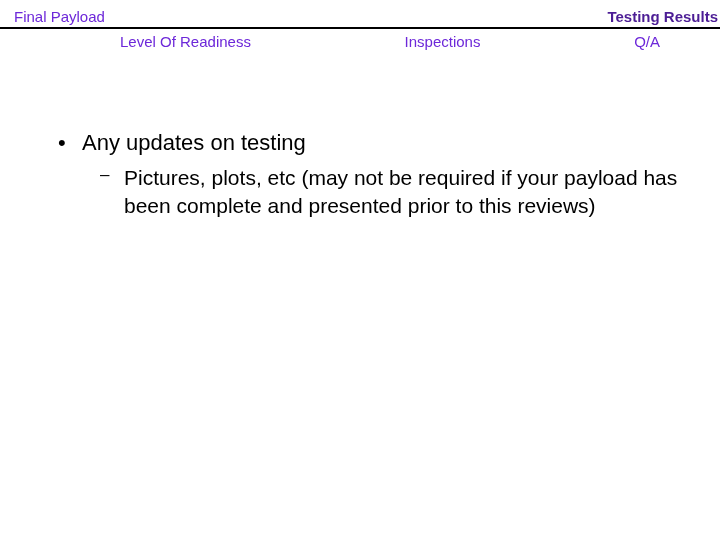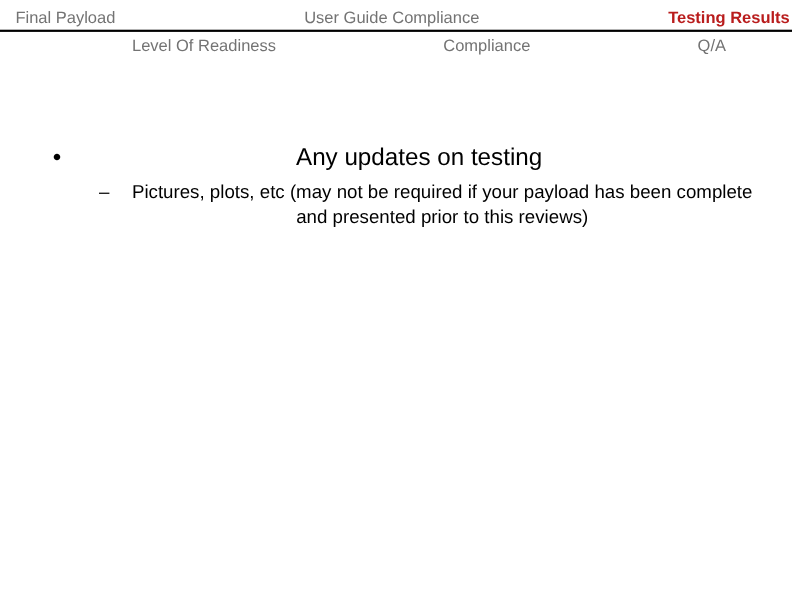--- a/index.html
+++ b/index.html
@@ -25,31 +25,30 @@
       border-bottom: 2px solid #000;
       padding-left: 14px;
       padding-right: 2px;
     }
     .tabs-row.row2 {
       padding: 4px 60px 0 120px;
       gap: 24px;
     }
     .tab-item {
       font-size: 15px;
-      color: #737373;
+      color: #6d28d9;
       white-space: nowrap;
     }
     .tab-item.active {
-      color: #b91c1c;
+      color: #4c1d95;
       font-weight: bold;
       text-align: right;
     }
     .content {
-      padding: 80px 30px 0 30px;
-      text-align: center;
+      padding: 80px 30px 0 40px;
     }
     ul.outer {
       list-style: none;
       padding-left: 0;
     }
     ul.outer > li {
       position: relative;
       padding-left: 42px;
       font-size: 22px;
       margin-bottom: 10px;
@@ -62,43 +61,42 @@
       font-size: 22px;
     }
     ul.inner {
       list-style: none;
       padding-left: 0;
       margin-top: 8px;
     }
     ul.inner > li {
       position: relative;
       padding-left: 42px;
-      font-size: 17px;
+      font-size: 21px;
       line-height: 1.35;
     }
     ul.inner > li::before {
       content: "–";
       position: absolute;
       left: 18px;
       top: 0;
       font-size: 17px;
     }
   </style>
 </head>
 <body>
 
 <div class="tabs-row row1">
   <span class="tab-item">Final Payload</span>
-  <span class="tab-item">User Guide Compliance</span>
   <span class="tab-item active">Testing Results</span>
 </div>
 
 <div class="tabs-row row2">
   <span class="tab-item">Level Of Readiness</span>
-  <span class="tab-item">Compliance</span>
+  <span class="tab-item">Inspections</span>
   <span class="tab-item">Q/A</span>
 </div>
 
 <div class="content">
   <ul class="outer">
     <li>
       <span>Any updates on testing</span>
       <ul class="inner">
         <li>
           <span>Pictures, plots, etc (may not be required if your payload has been complete and presented prior to this reviews)</span>

